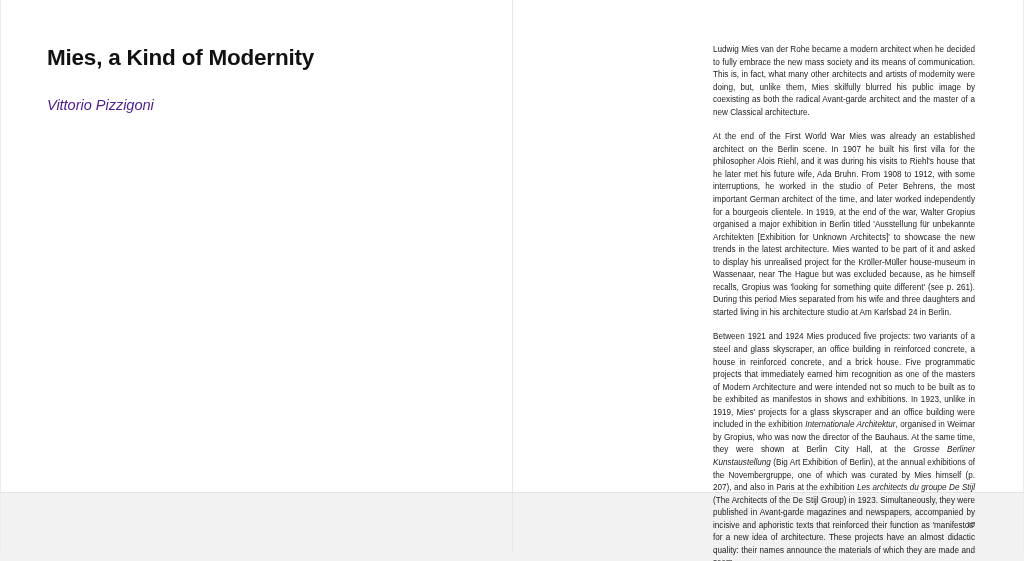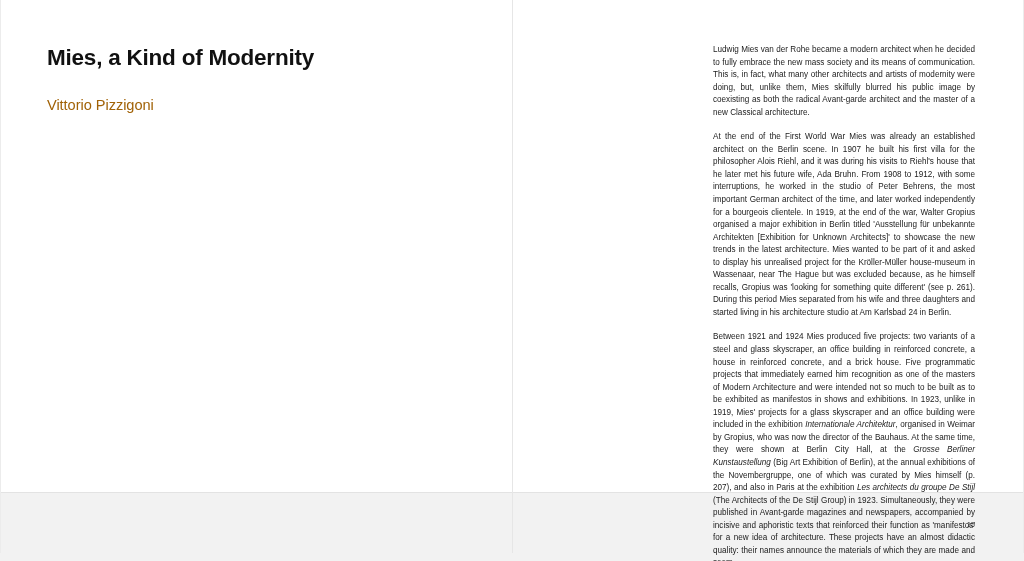--- a/index.html
+++ b/index.html
@@ -75,22 +75,23 @@
     color: #111111;
   }
 
   .byline {
     position: absolute;
     left: 47px;
     top: 95px;
     width: 420px;
     font-size: 14.6px;
     line-height: 1.42;
-    color: #a16207;
+    color: #4c1d95;
     letter-spacing: -0.05px;
+    font-style: italic;
   }
   .byline div {
     white-space: nowrap;
   }
 
   
   .page-right {
     position: absolute;
     left: 512px;
     top: 0;

